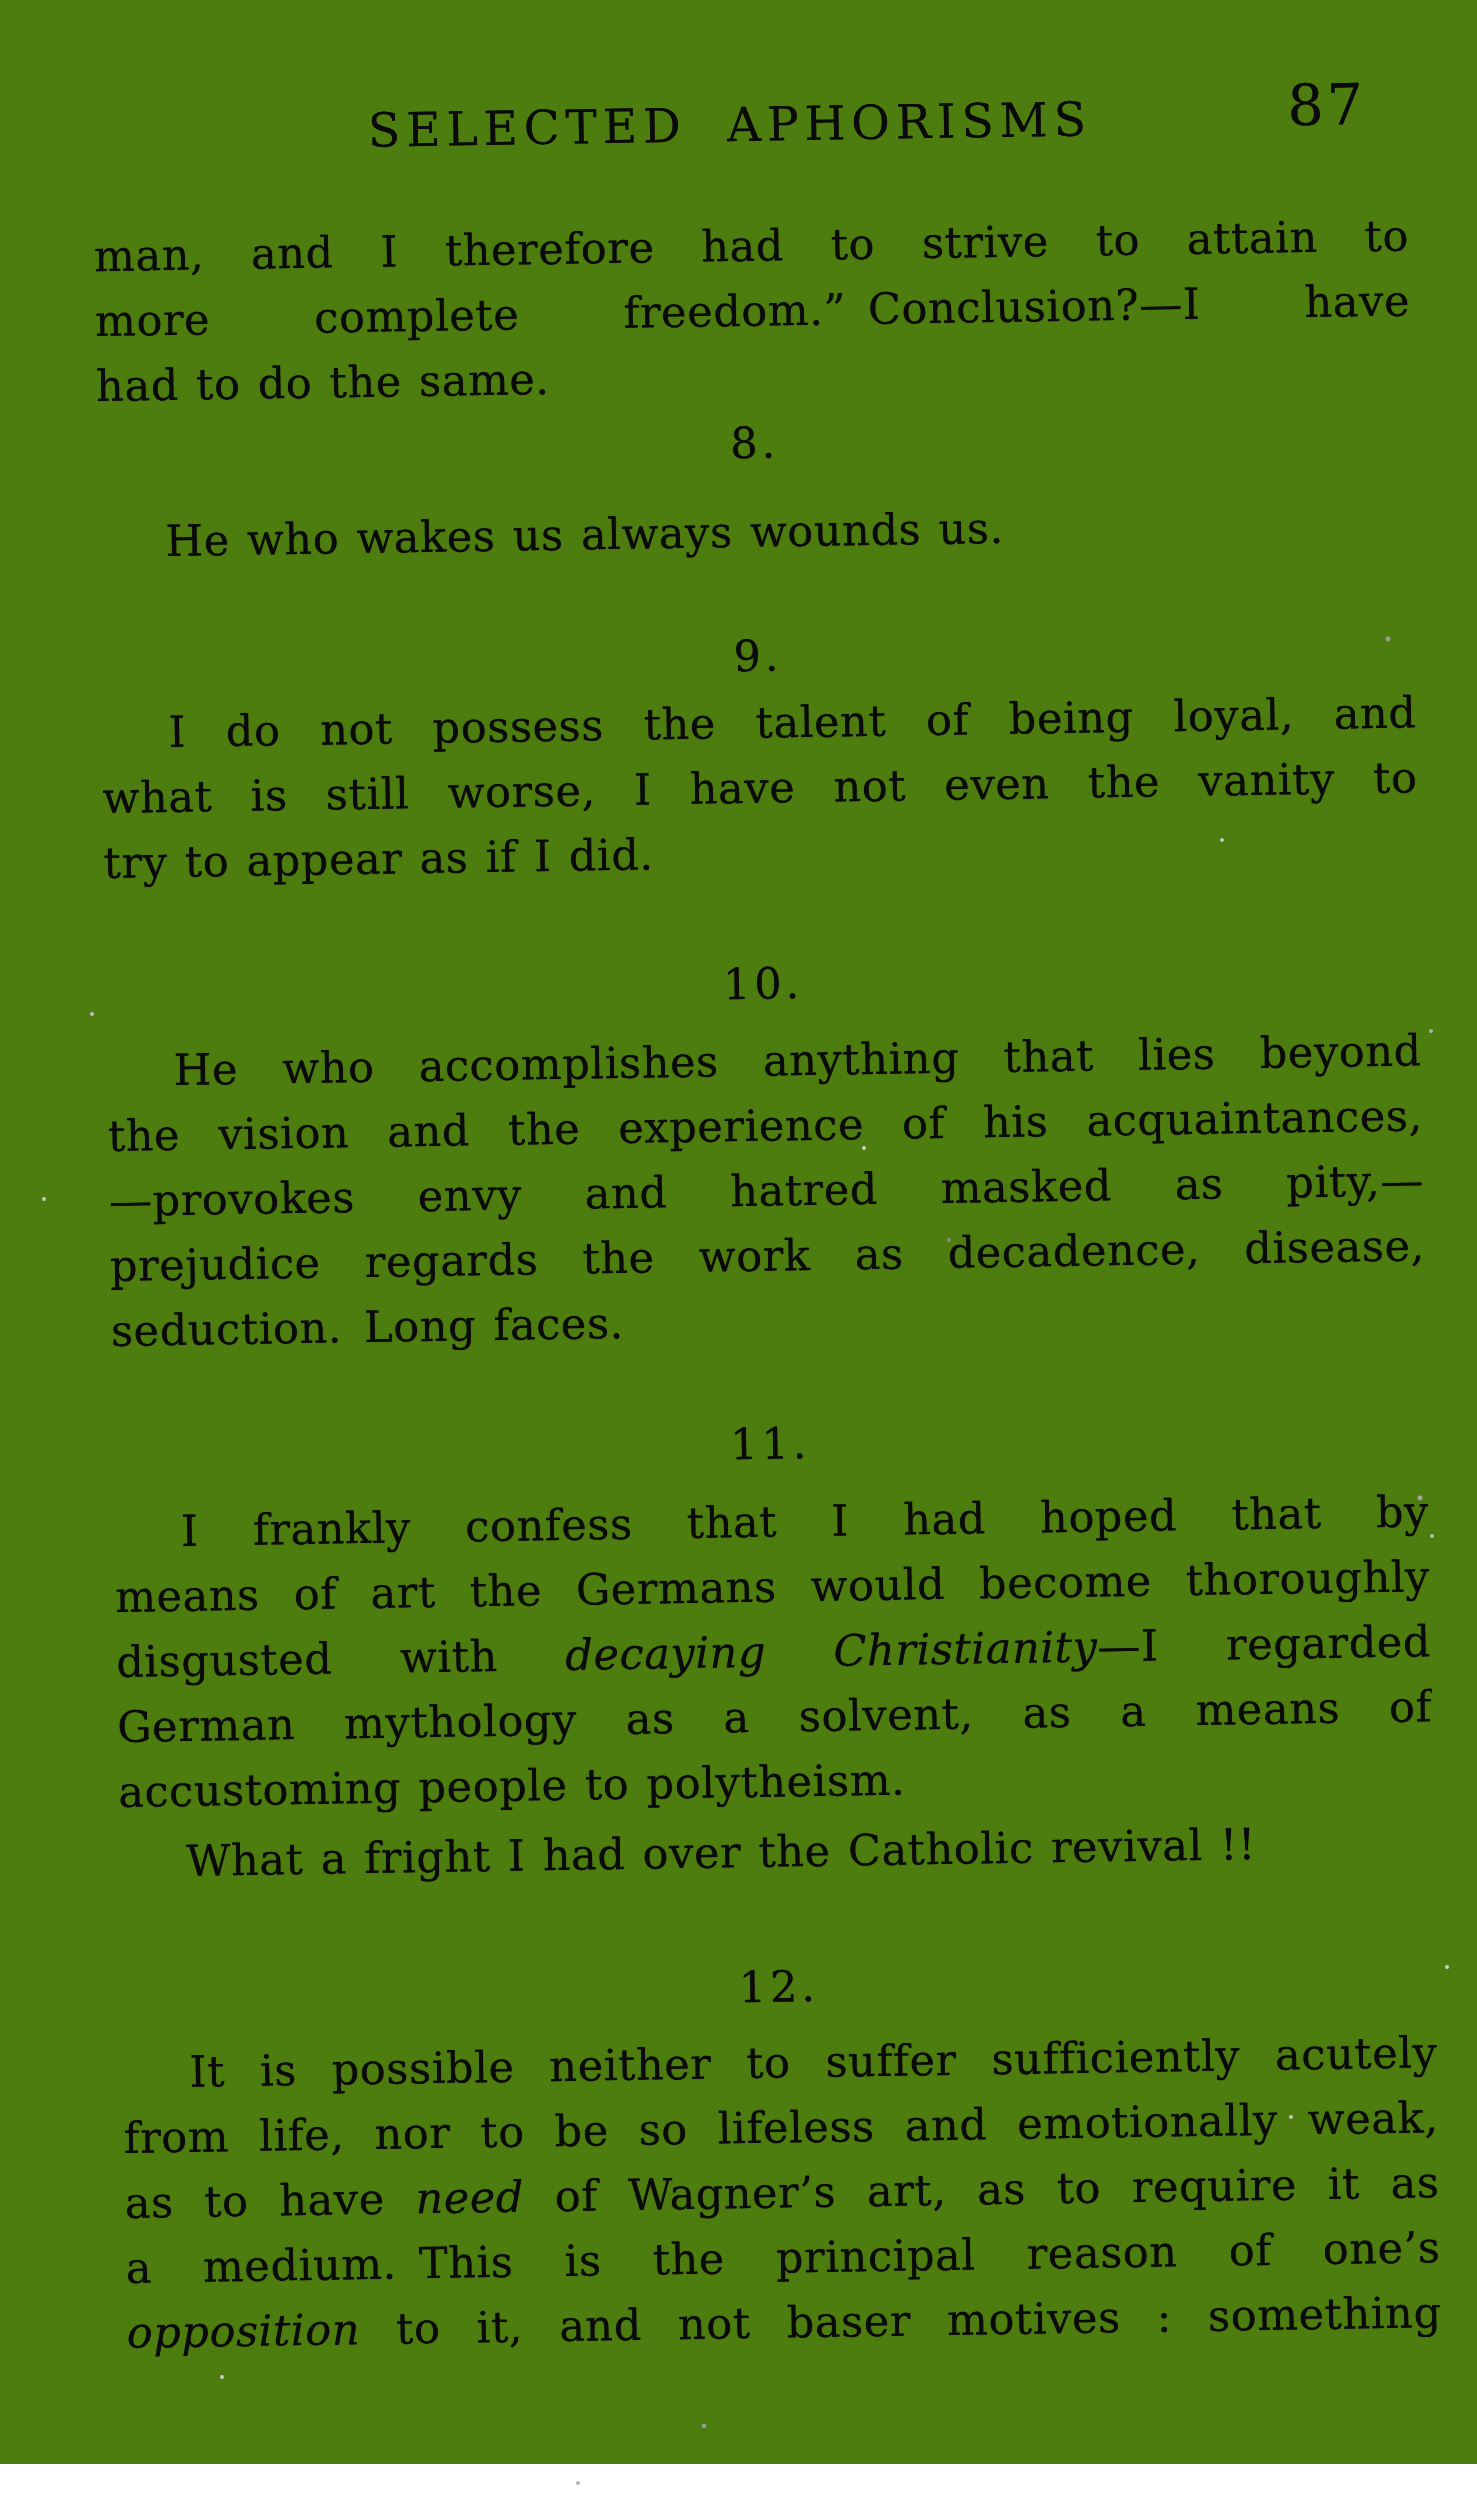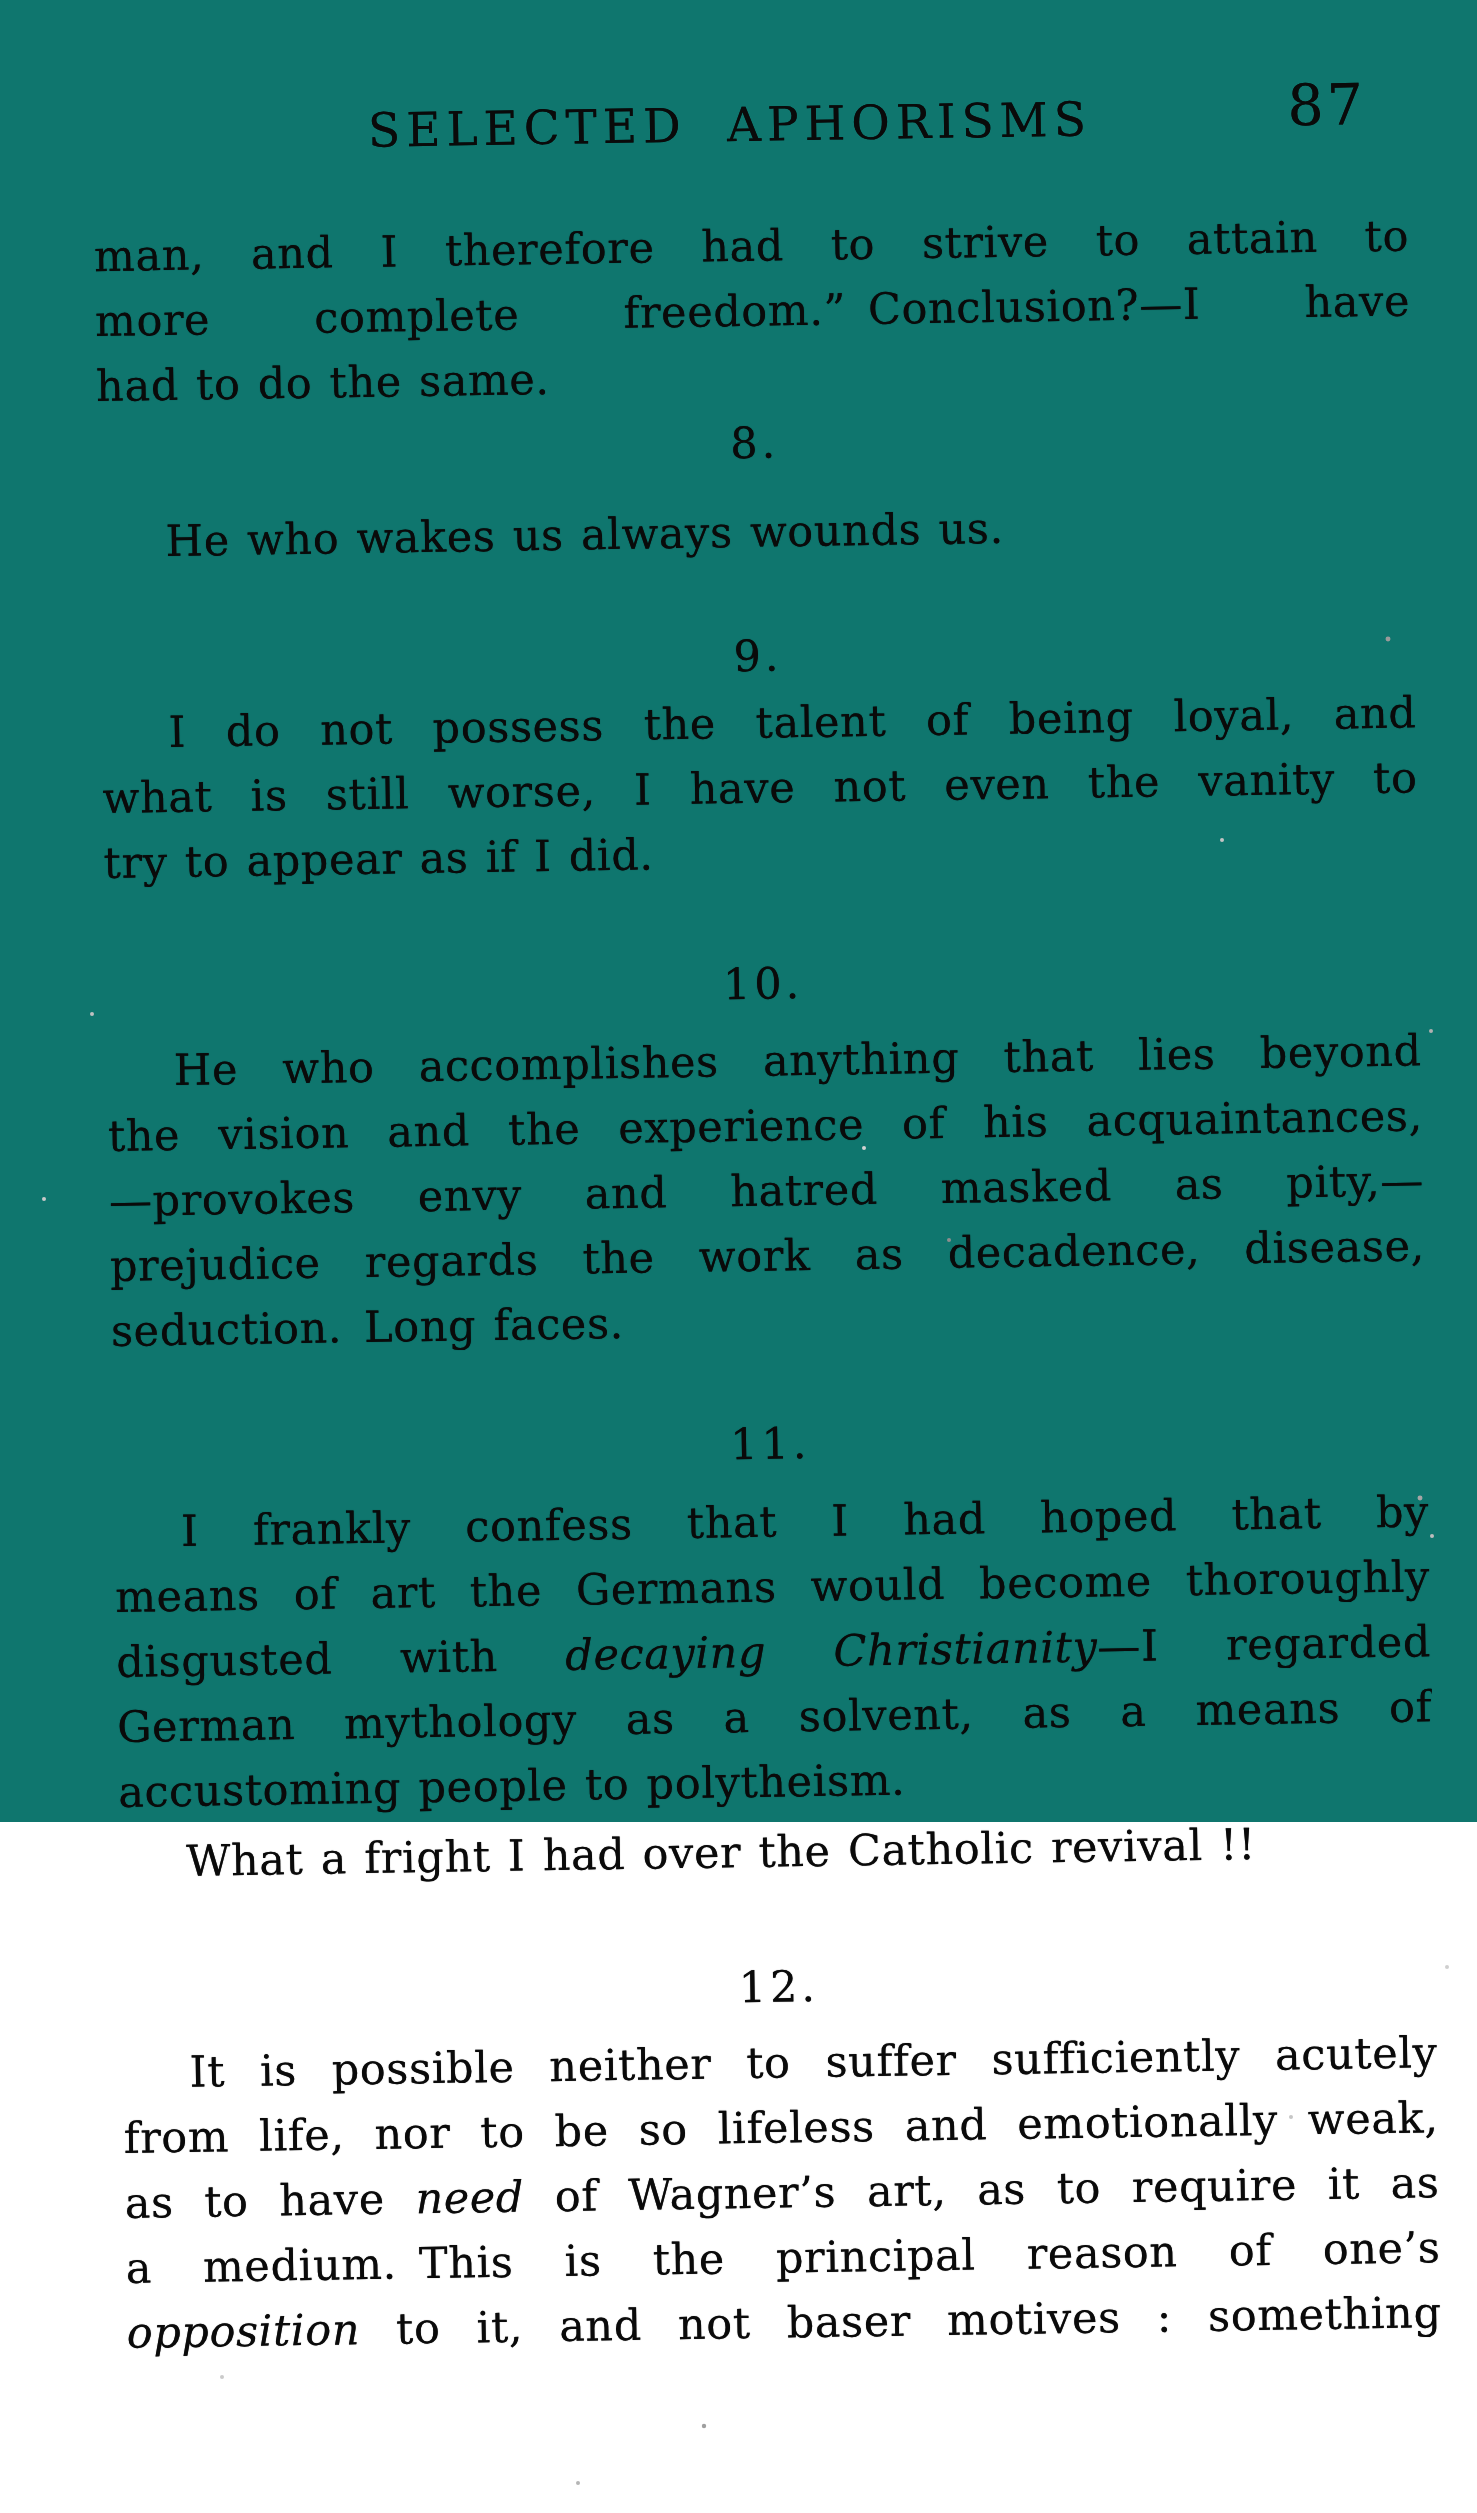--- a/index.html
+++ b/index.html
@@ -3,22 +3,22 @@
 <meta charset="utf-8">
 <style>
   html, body {
     margin: 0; padding: 0;
     width: 1478px; height: 2514px;
     background: #ffffff;
     overflow: hidden;
   }
   .page {
     position: relative;
-    width: 1478px; height: 1822px;
-    background: #0f766e;
+    width: 1478px; height: 2464px;
+    background: #4d7c0f;
     font-family: "DejaVu Serif", serif;
     color: #0a0a0a;
   }
   .tilt {
     position: absolute; left: 0; top: 0; right: 0; bottom: 0;
     transform: rotate(-0.9deg);
     transform-origin: 739px 246px;
   }
   
   .header {

